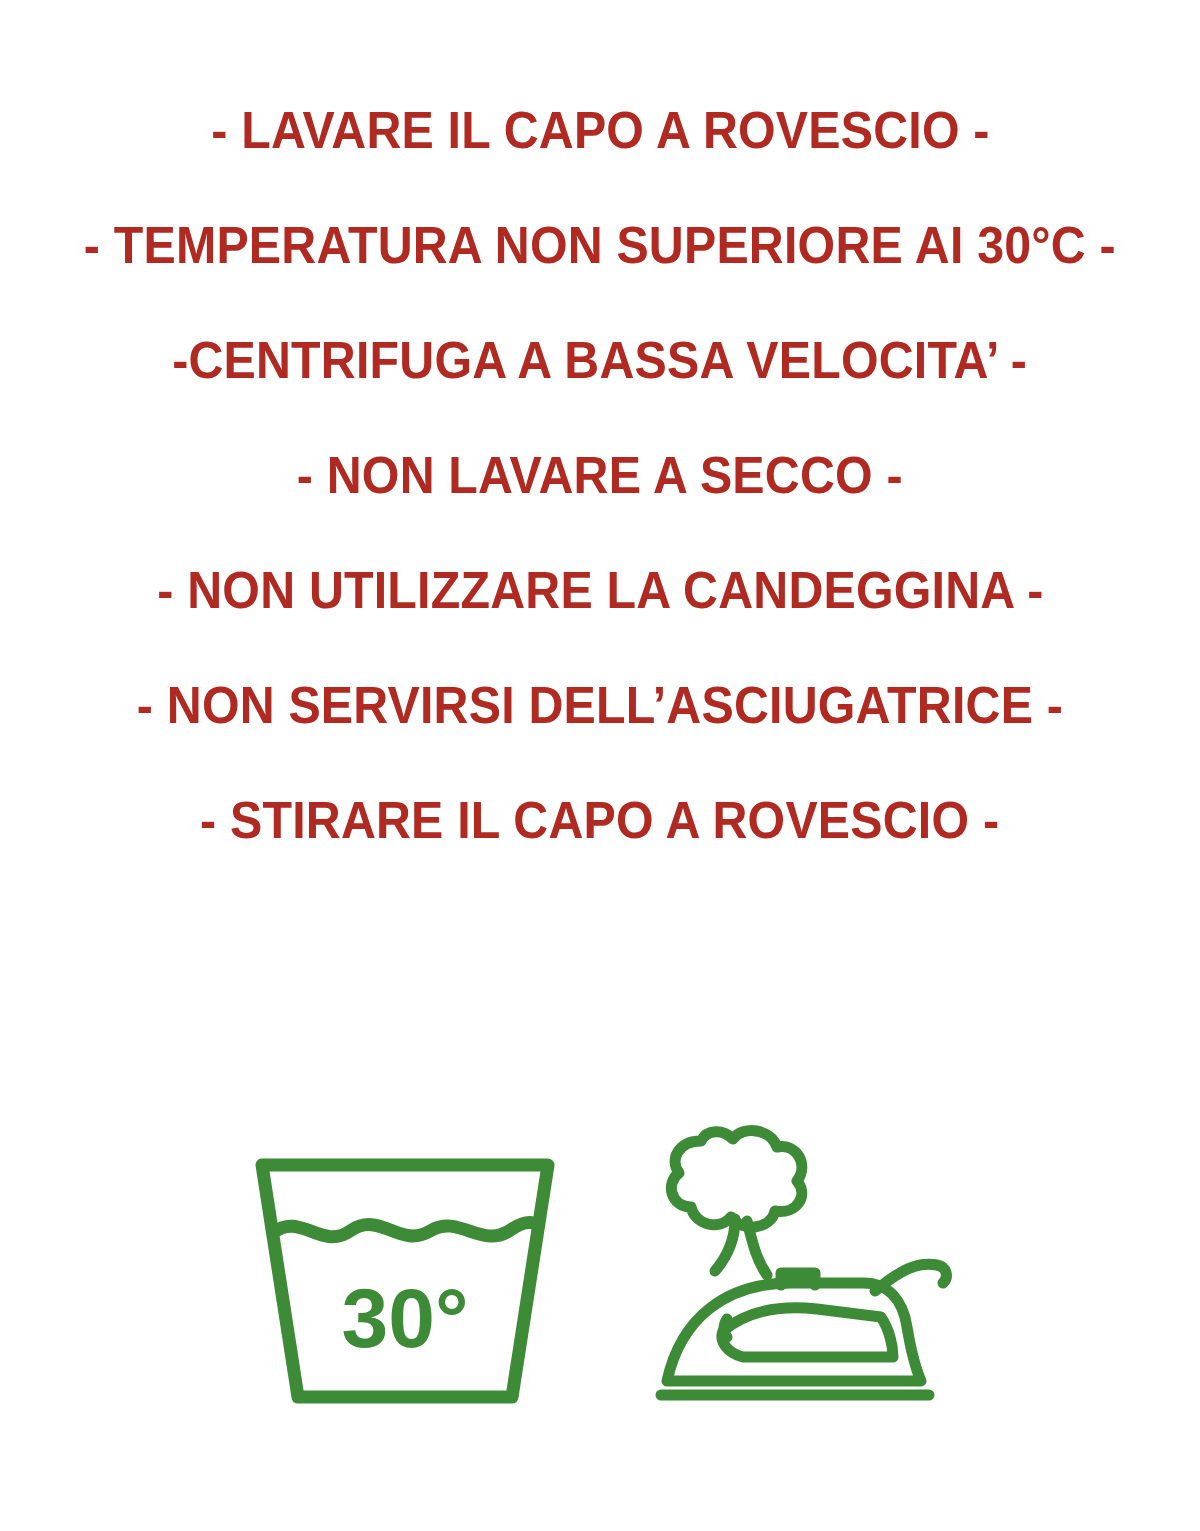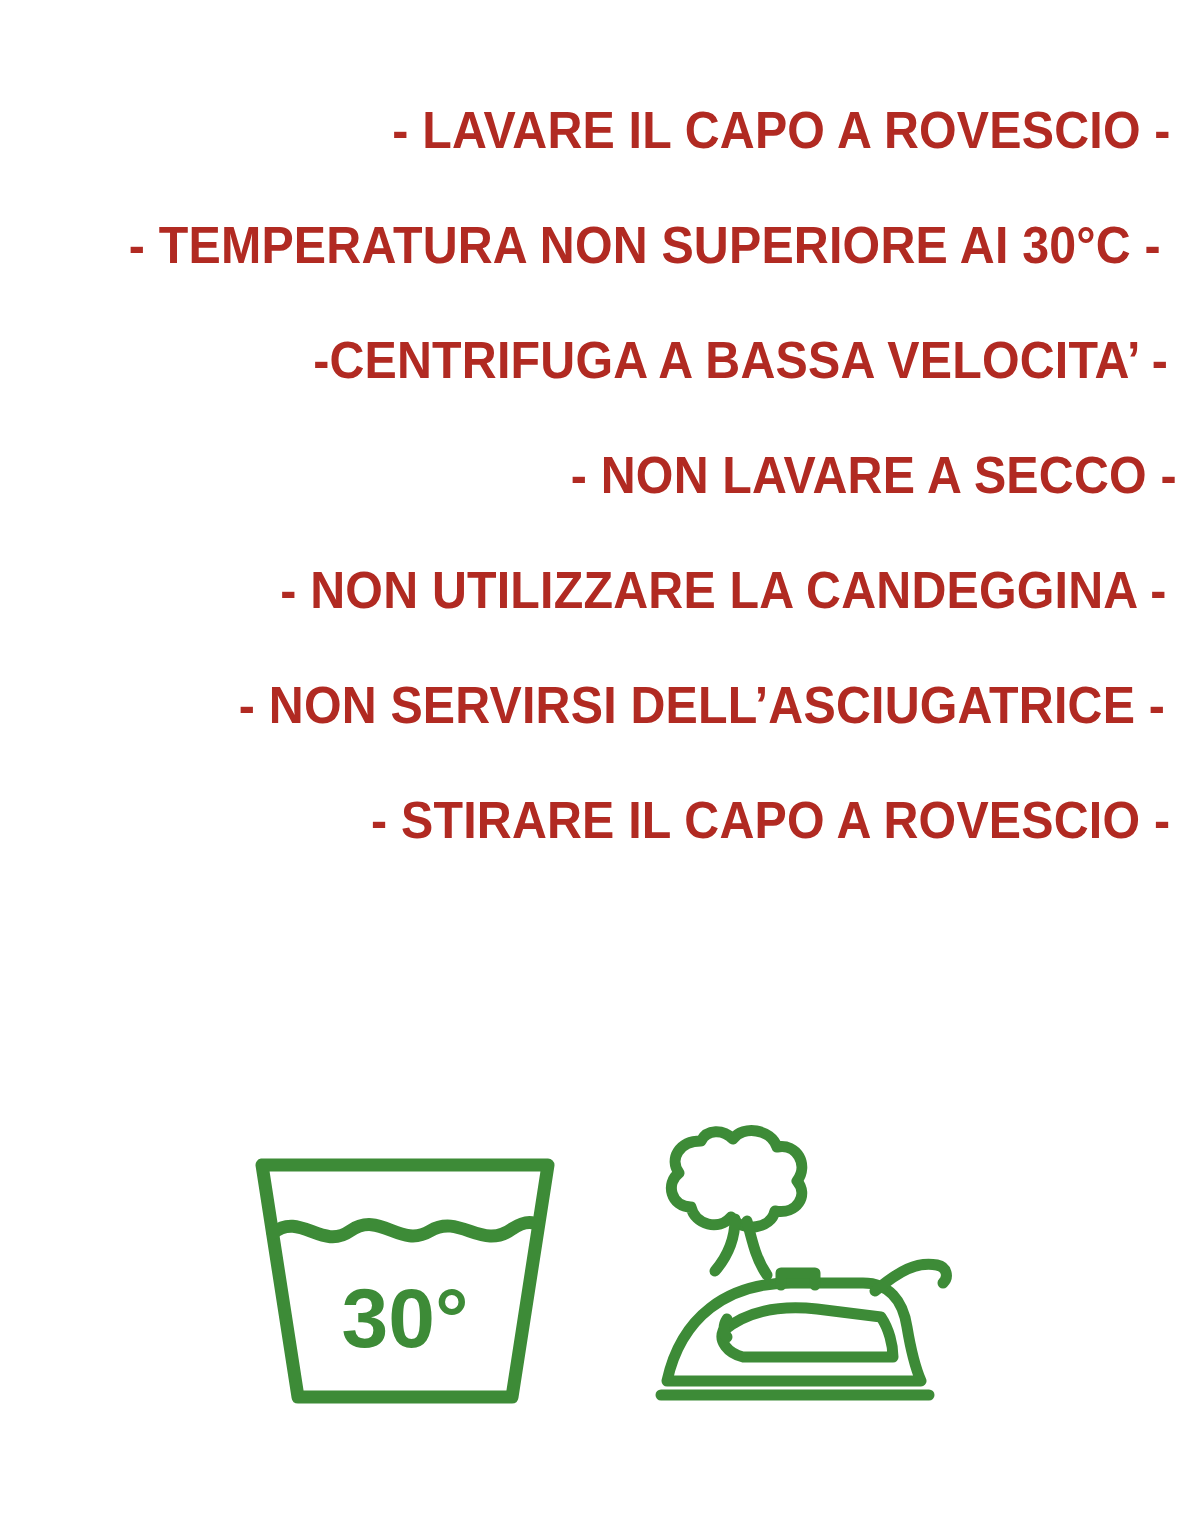--- a/index.html
+++ b/index.html
@@ -17,21 +17,21 @@
     width: 1200px;
     height: 1531px;
     position: relative;
     background: #ffffff;
     box-sizing: border-box;
   }
   .instructions {
     padding-top: 104px;
     display: flex;
     flex-direction: column;
-    align-items: flex-end;
+    align-items: center;
   }
   .instruction-line {
     color: #b12a22;
     font-family: "Liberation Sans", sans-serif;
     font-weight: 700;
     font-size: 52px;
     line-height: 1.02;
     letter-spacing: 0.2px;
     text-align: center;
     white-space: nowrap;

